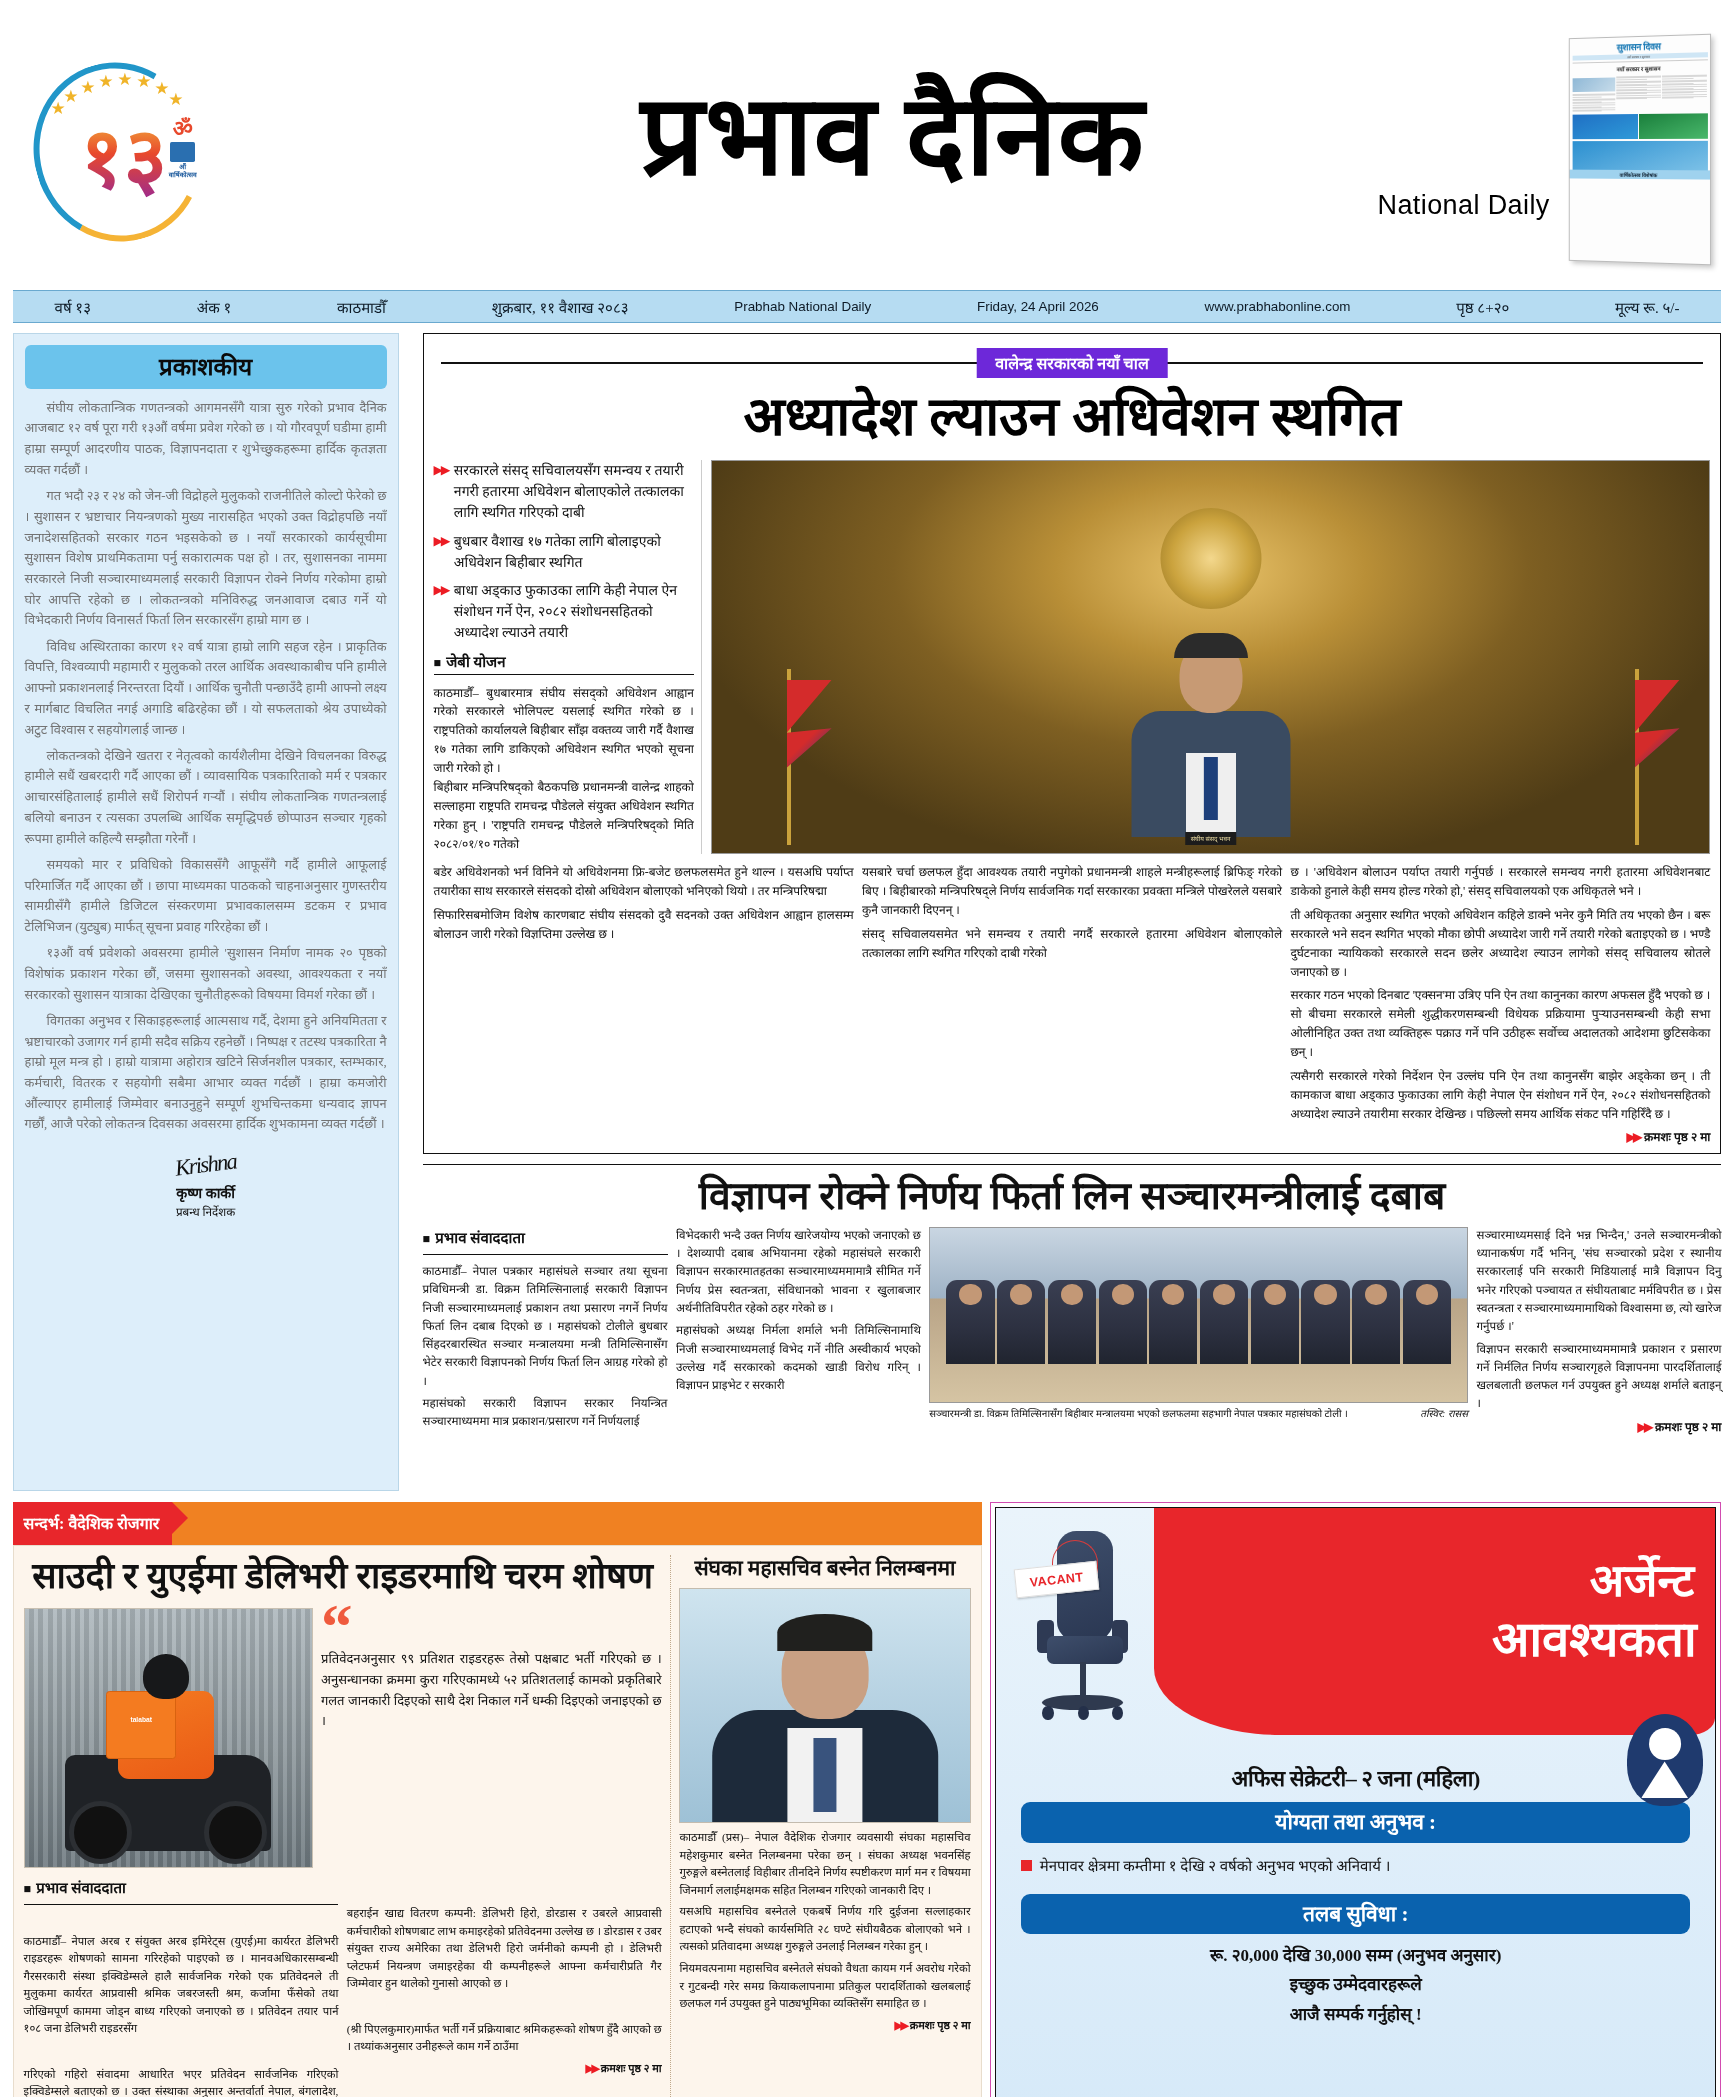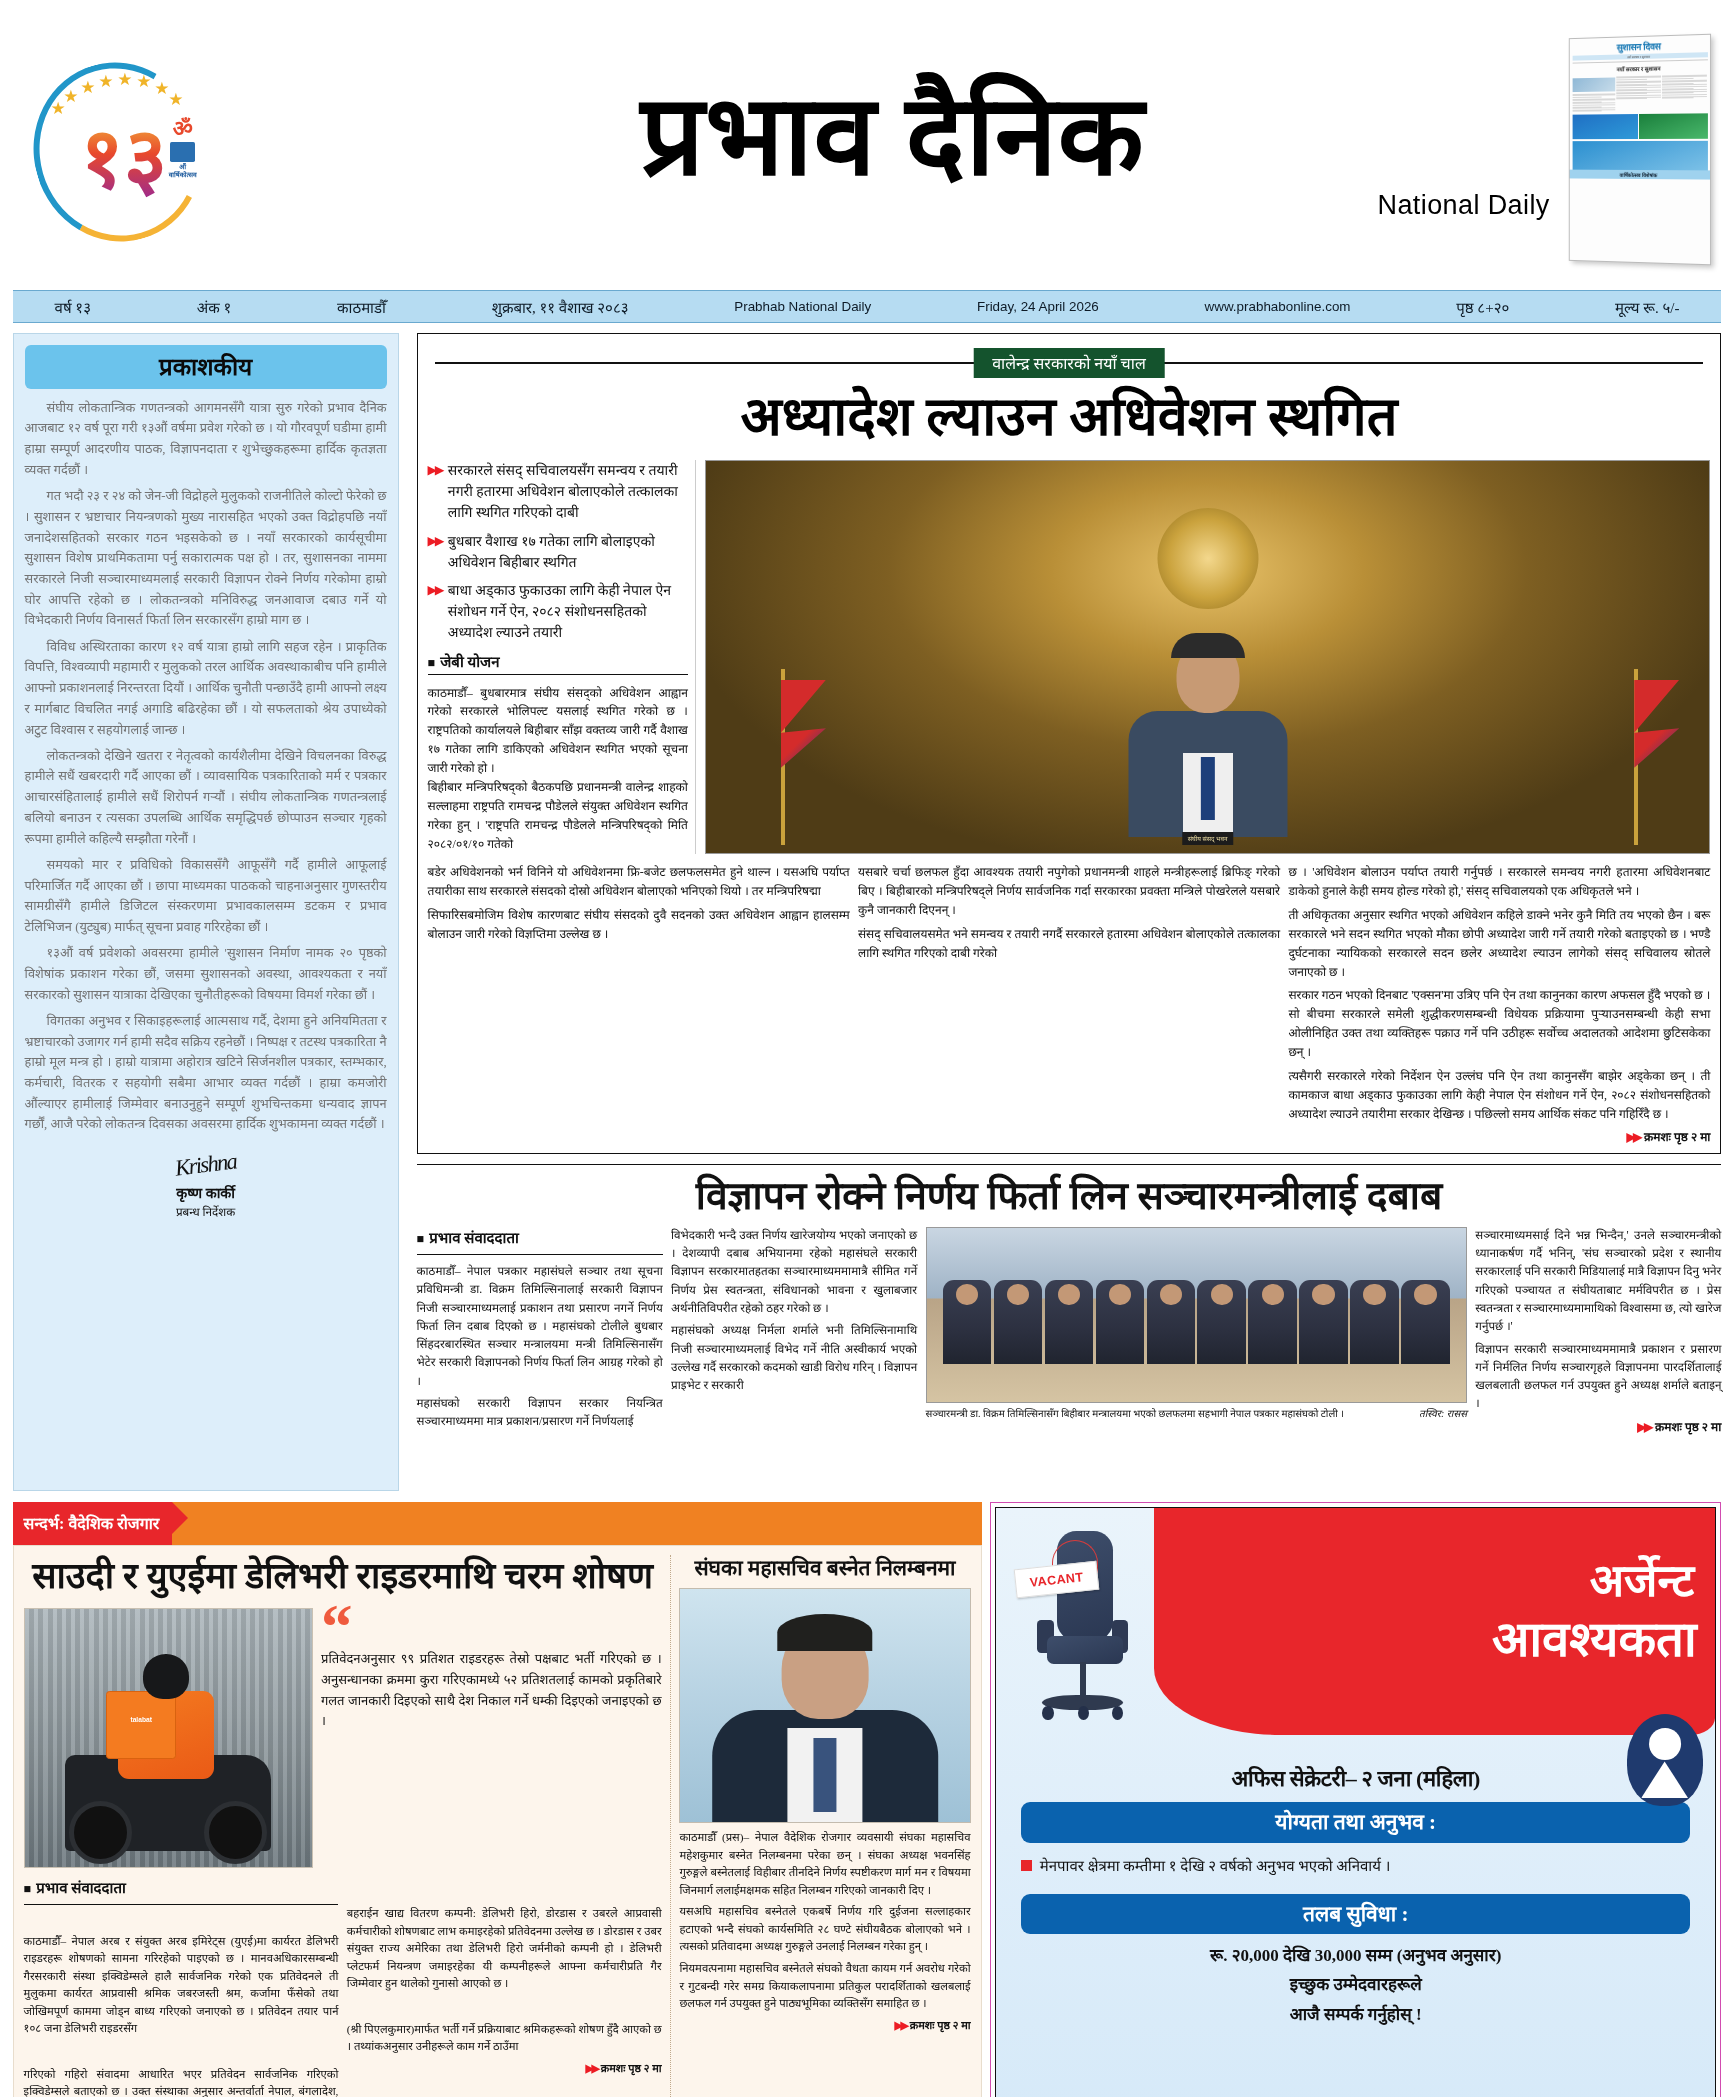--- a/index.html
+++ b/index.html
@@ -71,21 +71,21 @@
   .infobar {
     background:#b6dcf2; border-top:0.8px solid #6aa9cf; border-bottom:0.8px solid #6aa9cf;
     display:flex; align-items:center; justify-content:space-between;
     padding: 5.9px 42px; font-size:15px; color:#0d1a26; margin-top:1.7px;
     font-family:"Liberation Serif", serif;
   }
   .infobar span { white-space:nowrap; }
   .infobar .eng { font-family:"Liberation Sans", sans-serif; font-size:13.4px; }
 
   
-  .content { display:flex; gap:18px; margin-top:9.2px; }
+  .content { display:flex; gap:24px; margin-top:9.2px; }
   .col-left { flex: 0 0 386px; }
   .col-main { flex: 1; }
 
   
   .editorial {
     background:#ddeefa; border:0.4px solid #b9d6e8; padding:11px 11px 14.3px 11px; height:1158px;
   }
   .edit-head {
     background:#6bc3ec; border-radius:5.9px; text-align:center;
     font-size:24px; font-weight:bold; padding:4.2px 0 6.7px; color:#0a0a0a;
@@ -99,21 +99,21 @@
               transform: rotate(-7deg); display:inline-block; letter-spacing:-1.7px;}
   .sig-name { font-size:14.3px; font-weight:bold; margin-top:5px; font-family:"Liberation Serif", serif;}
   .sig-role { font-size:11.7px; margin-top:1.7px; font-family:"Liberation Serif", serif;}
 
   
   .lead { border:0.8px solid #111; padding:0 0 5.9px 0; position:relative; }
   .kicker-row { position:relative; height:35px; margin-top:11px; }
   .kicker-line { position:absolute; top:17.6px; left:17px; right:17px; height:1.3px; background:#111;}
   .kicker {
     position:absolute; left:50%; transform:translateX(-50%); top:3.4px;
-    background:#14532d; color:#fff; font-size:16px; font-weight:normal;
+    background:#6d28d9; color:#fff; font-size:16px; font-weight:bold;
     padding:4.2px 18.5px; font-family:"Liberation Serif", serif; z-index:2;
   }
   .lead-title {
     text-align:center; font-size:54px; font-weight:bold; line-height:1.16;
     font-family:"Liberation Serif", serif; padding:6.7px 12.6px 11px; color:#000;
   }
   .lead-grid { display:flex; gap:9.2px; padding:0 10px; }
   .lead-bullets { flex:0 0 268px; border-right:0.4px solid #ccc; padding-right:6.7px;}
   .bullet { display:flex; gap:5.9px; margin-bottom:7.6px; font-size:14px; line-height:1.5;
             font-family:"Liberation Serif", serif; }

